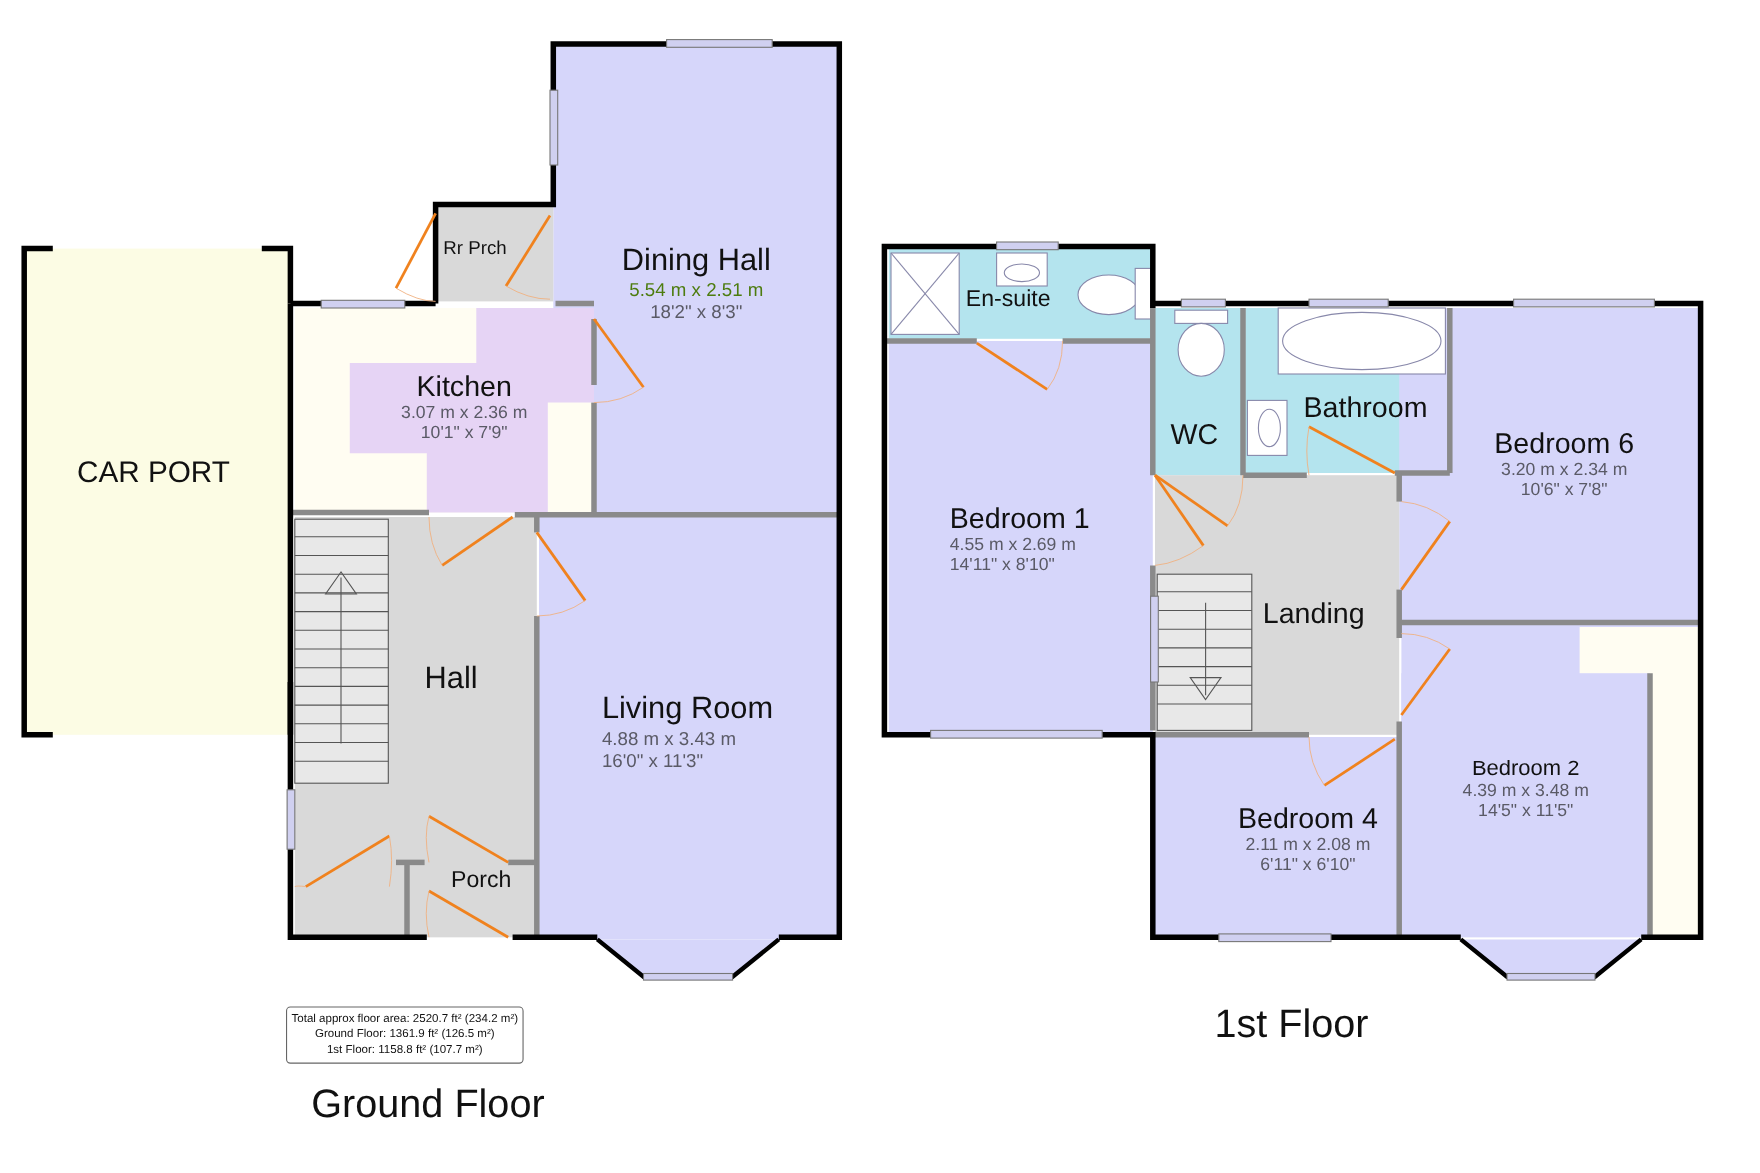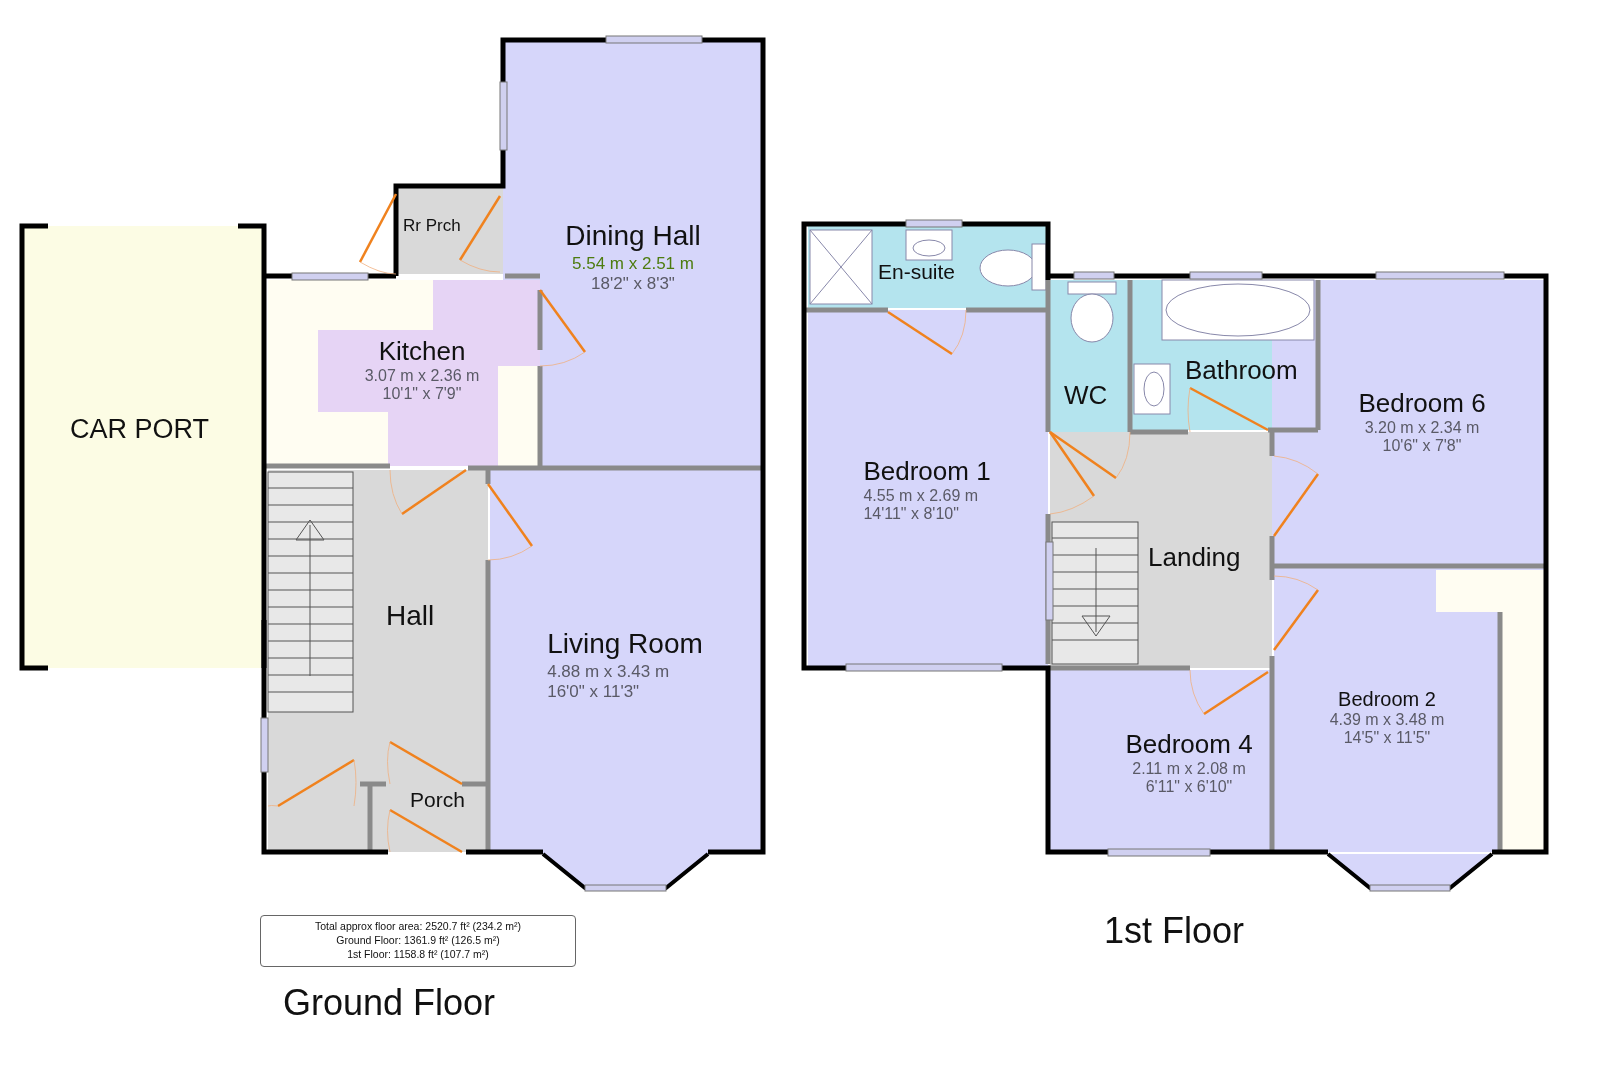--- a/index.html
+++ b/index.html
@@ -1,20 +1,20 @@
 <!DOCTYPE html>
 <html><head>
 <meta charset="utf-8">
 <style>
   html, body { margin: 0; padding: 0; background: #ffffff; }
   body { width: 1600px; height: 1066px; position: relative; overflow: hidden;
          font-family: "Liberation Sans", "DejaVu Sans", sans-serif; }
   svg { position: absolute; left: 0; top: 0; }
   .label { position: absolute; font-family: "Liberation Sans", sans-serif; color: #111; white-space: nowrap; }
-  .area-box { position: absolute; left: 260px; top: 915px; width: 316px; height: 52px;
+  .area-box { position: absolute; left: 260px; top: 915px; width: 216px; height: 52px;
               border: 1px solid #666; border-radius: 4px; background: #fff;
               font-size: 10.5px; line-height: 14px; text-align: center; color: #111; padding-top: 3px; box-sizing: border-box; }
   .floor-title { position: absolute; font-size: 36px; color: #111; }
 </style>
 </head>
 <body>
 
 <svg width="1600" height="1066" viewBox="0 0 1600 1066">
 
   <g>

